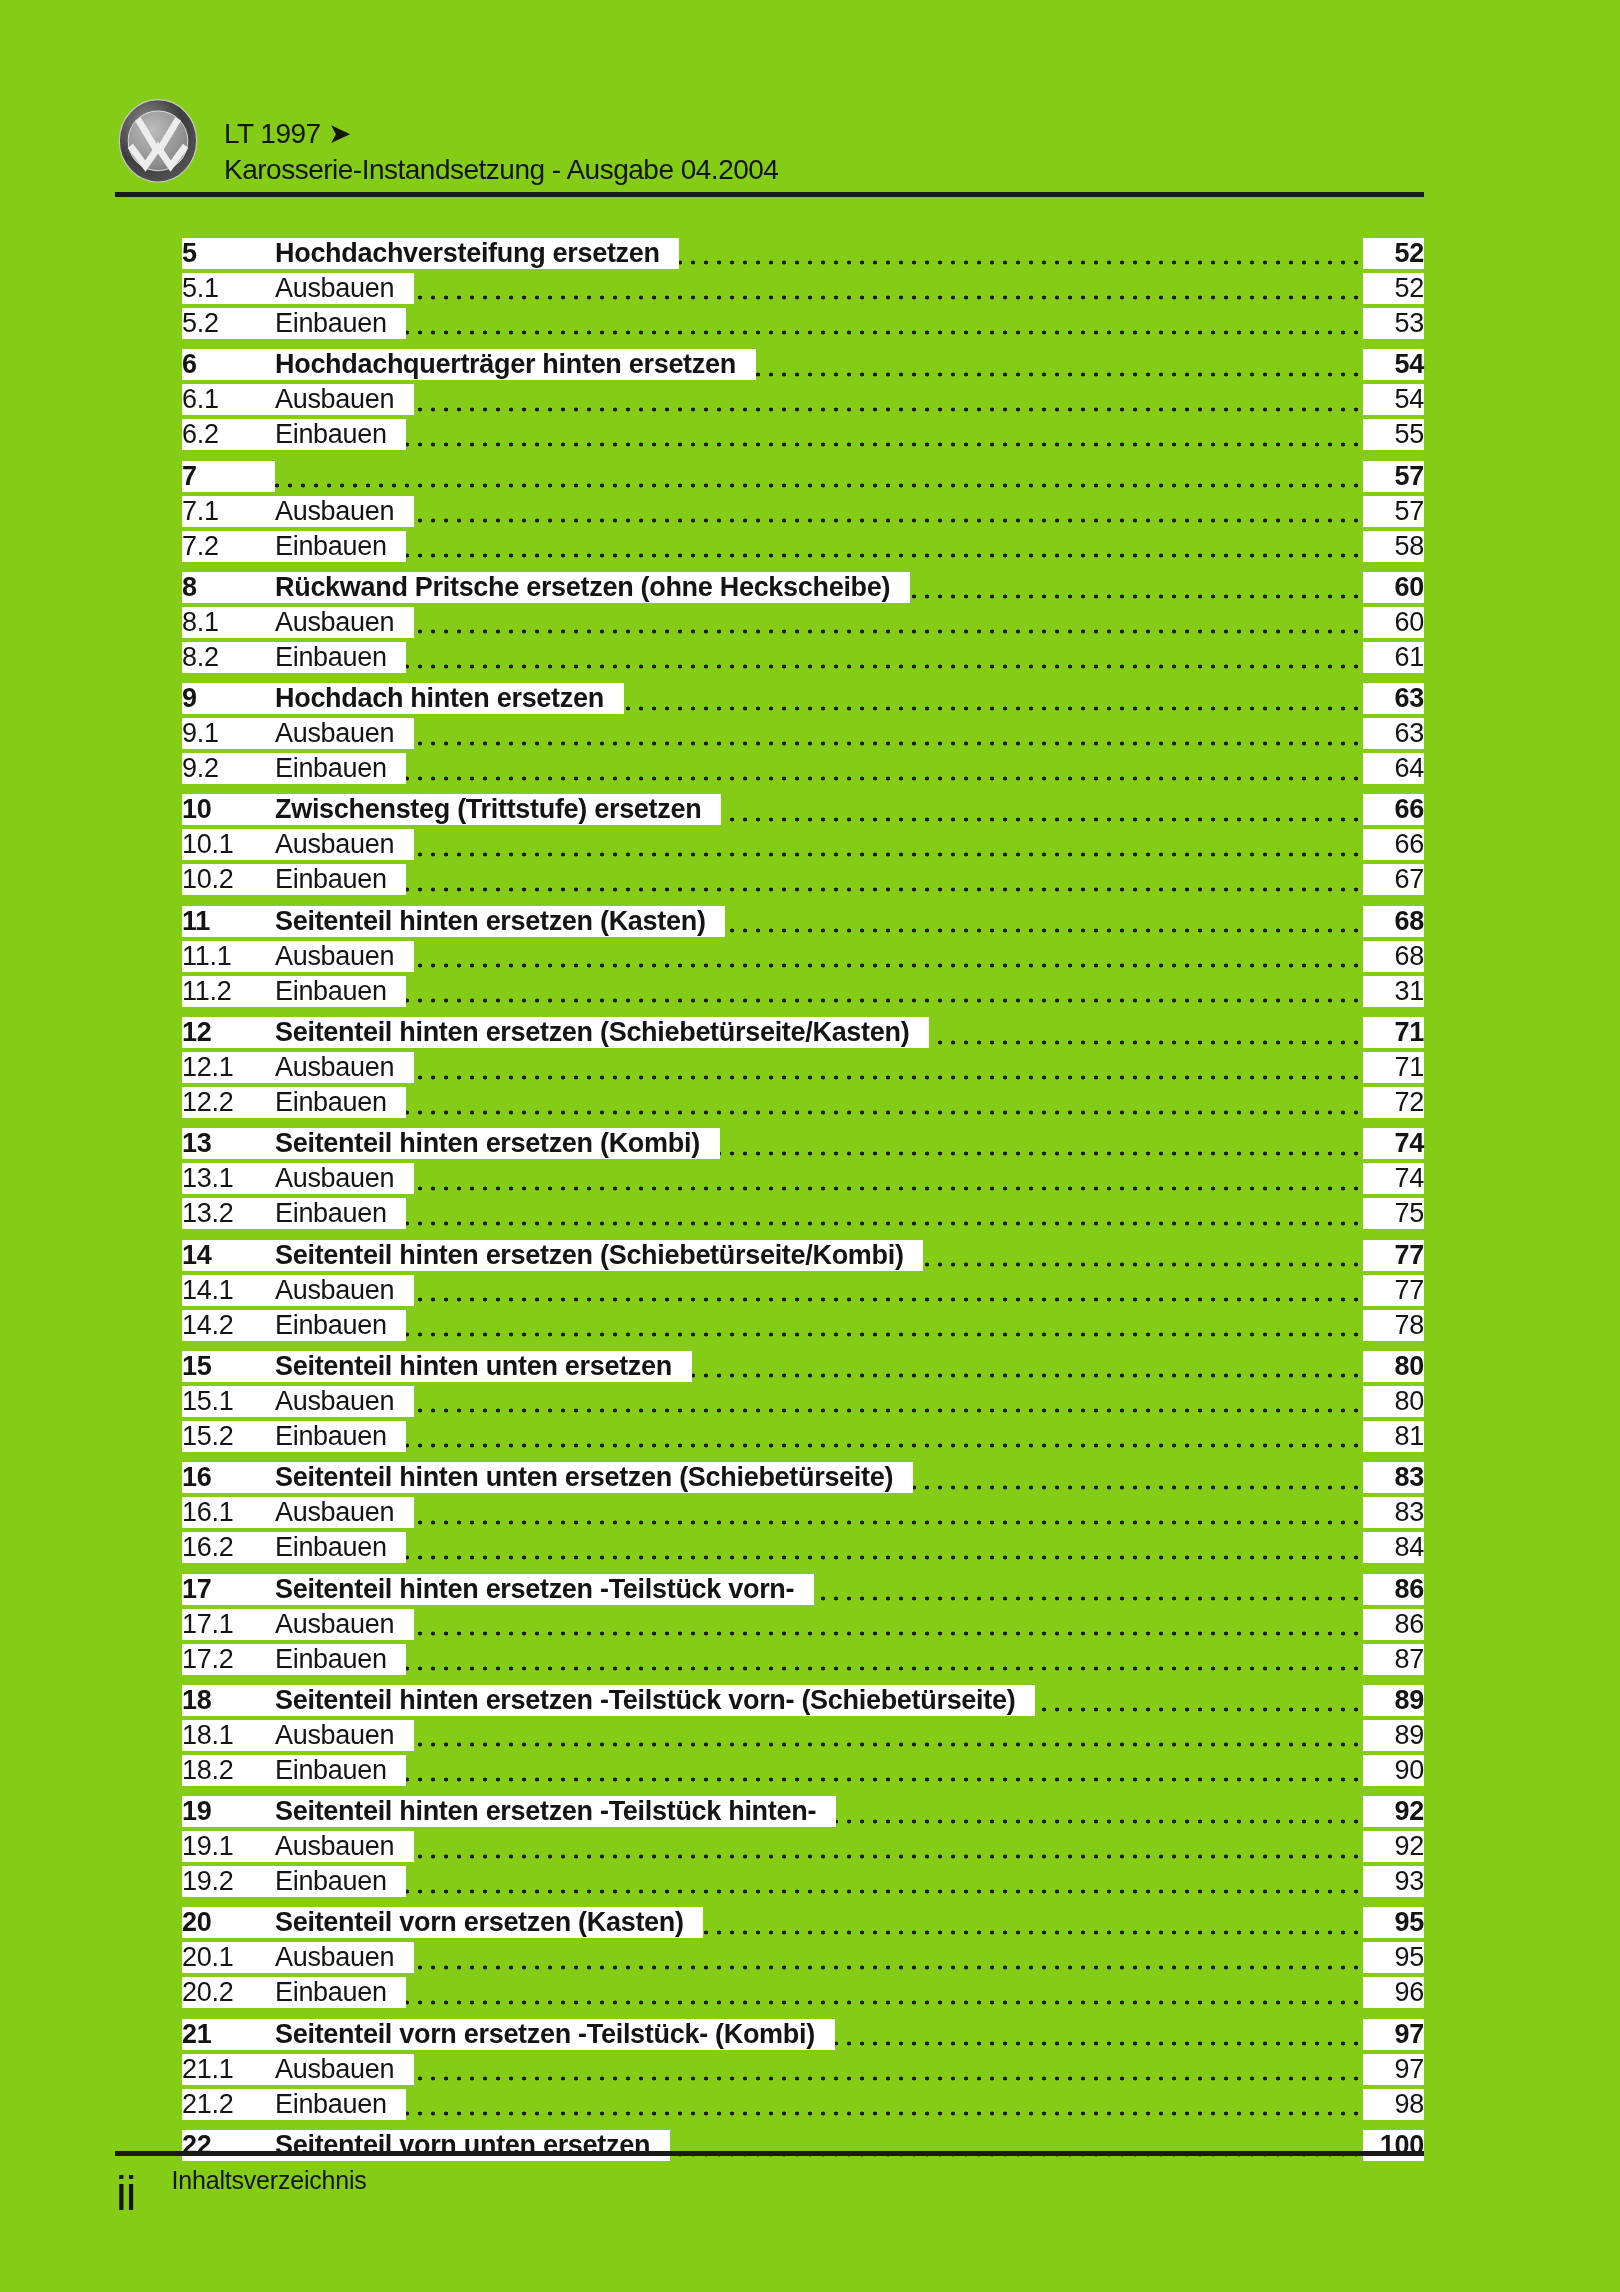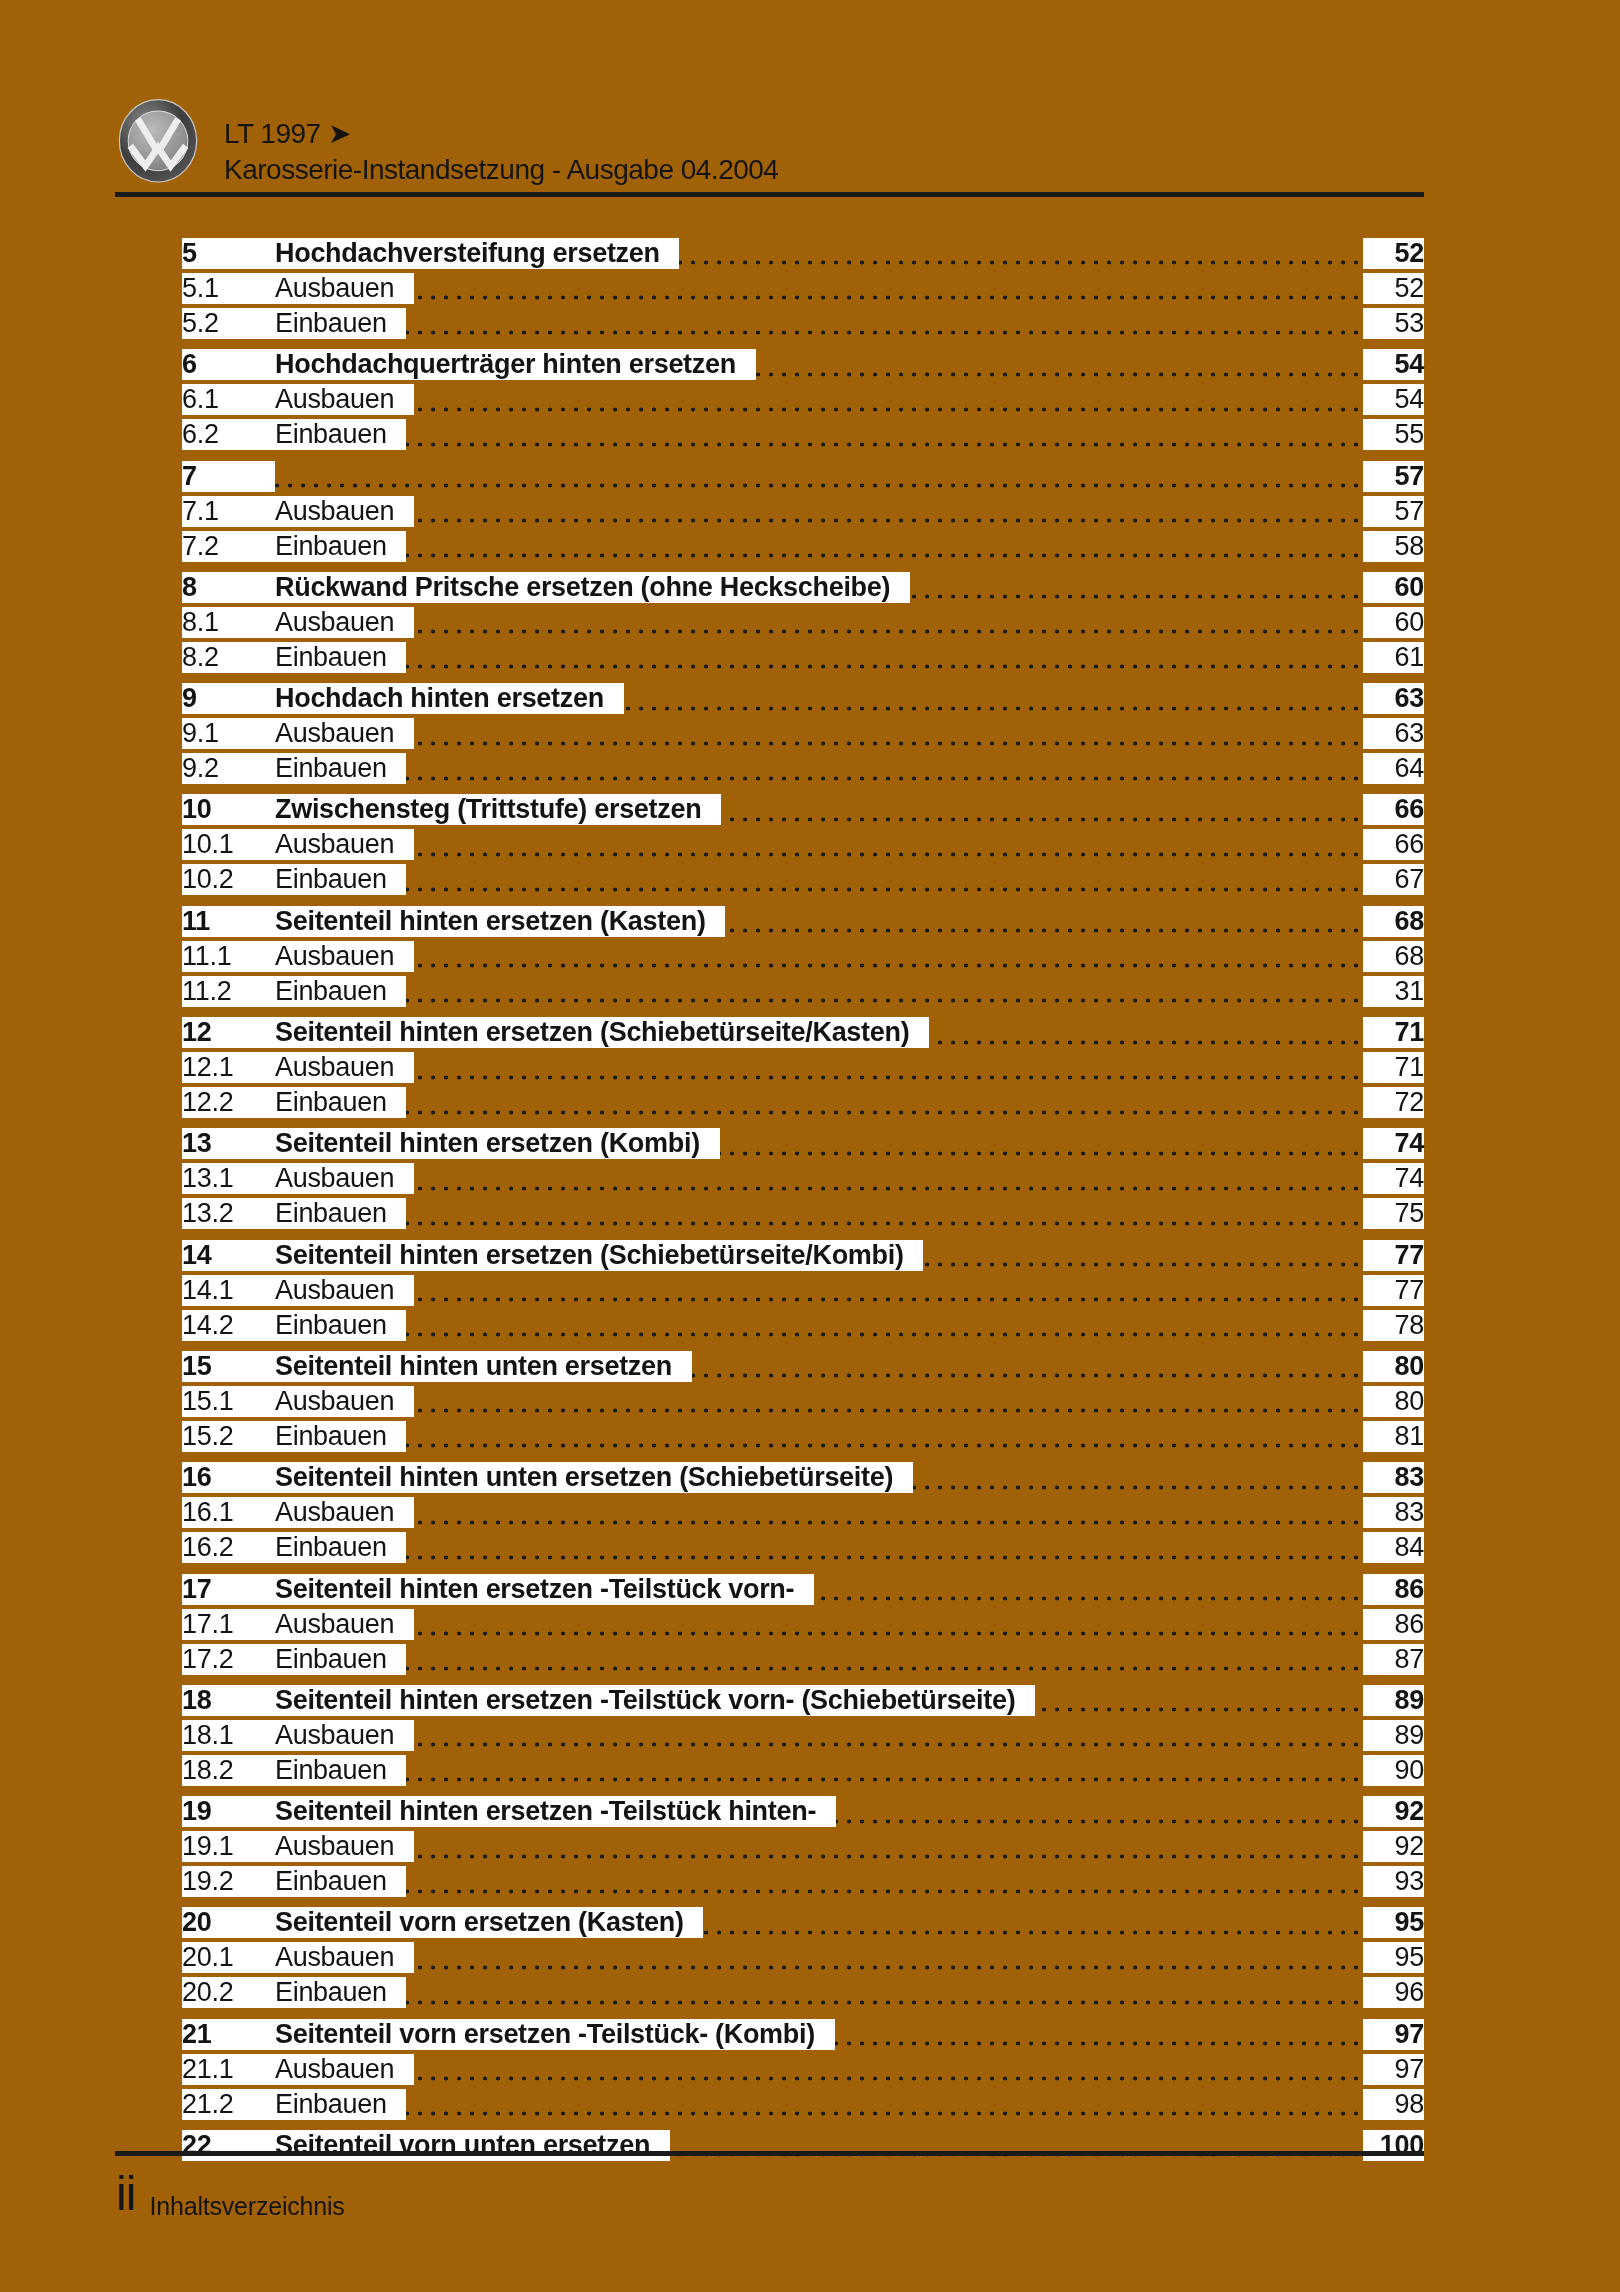--- a/index.html
+++ b/index.html
@@ -1,19 +1,19 @@
 <!DOCTYPE html>
 <html style="font-size:14.3px"><head>
 <meta charset="utf-8">
 <style>
   html,body{margin:0;padding:0;background:#ffffff;}
   .page{
     position:relative;
     width:1620px;height:2293px;
-    background:#a16207;
+    background:#84cc16;
     font-family:"Liberation Sans","DejaVu Sans",sans-serif;
     color:#141414;
     overflow:hidden;
   }
   
   .logo{
     position:absolute;left:116px;top:95px;
     width:84px;height:90px;
   }
   .header-text{
@@ -49,21 +49,21 @@
   .title{position:relative;background:#fff;padding-right:19.7px;text-align:center;}
   .spacer{flex:1 1 auto;}
   .pagenum{position:relative;background:#fff;padding-left:14.3px;min-width:47px;text-align:right;}
   
   .footer-rule{
     position:absolute;left:115px;top:2151px;
     width:1309px;height:4.5px;background:#1a1a1a;
   }
   .footer-text{
     position:absolute;left:116px;top:2166px;
-    display:flex;align-items:flex-end;gap:14px;
+    display:flex;align-items:flex-start;gap:36px;
   }
   .footer-roman{font-size:48px;letter-spacing:-0.9px;}
   .footer-label{font-size:25px;letter-spacing:-0.2px;}
 </style>
 </head>
 <body>
 
 <div class="page">
 
   <svg class="logo" viewBox="-50 -53 100 106" aria-hidden="true">

